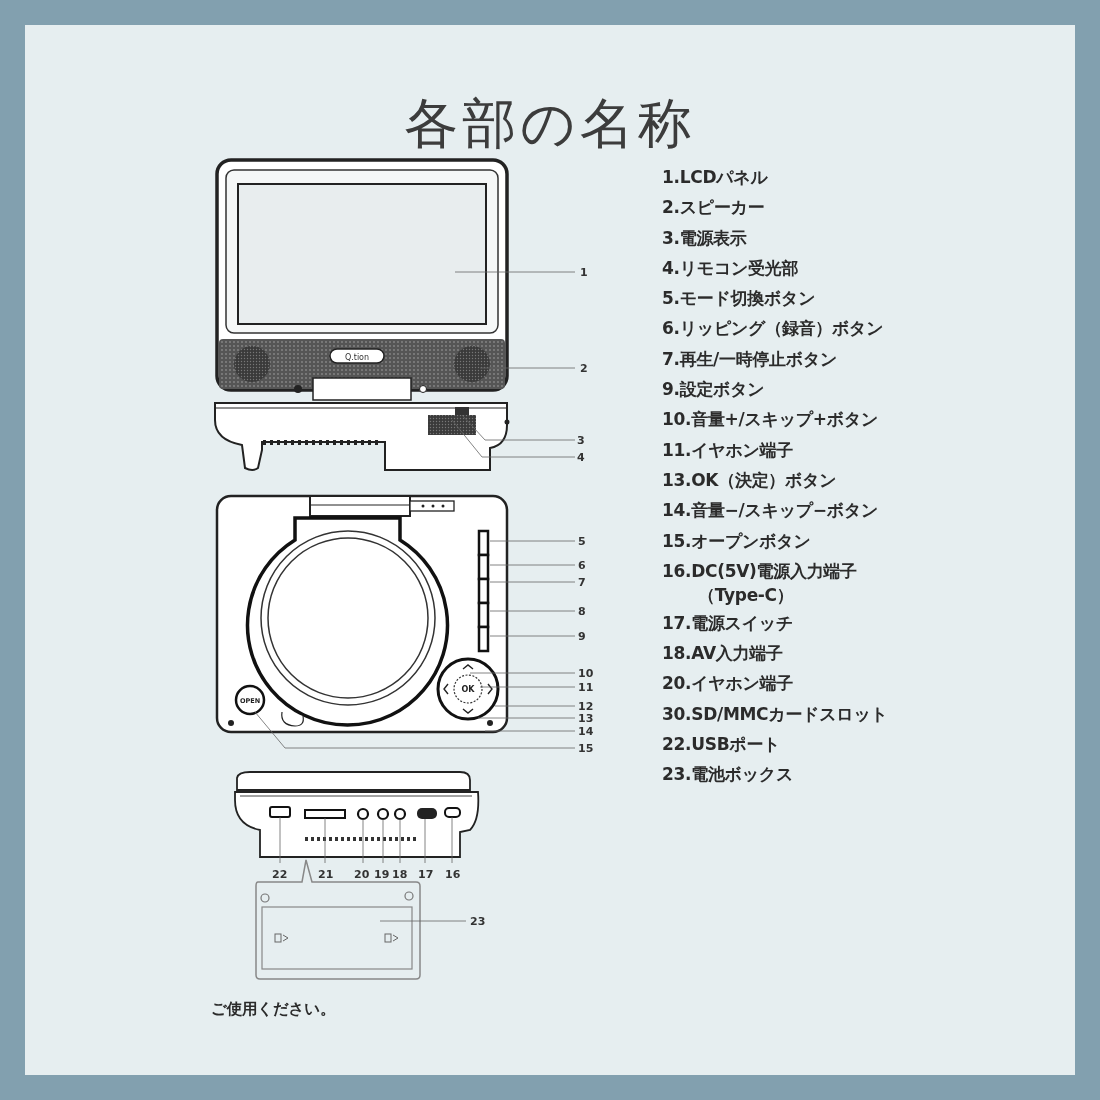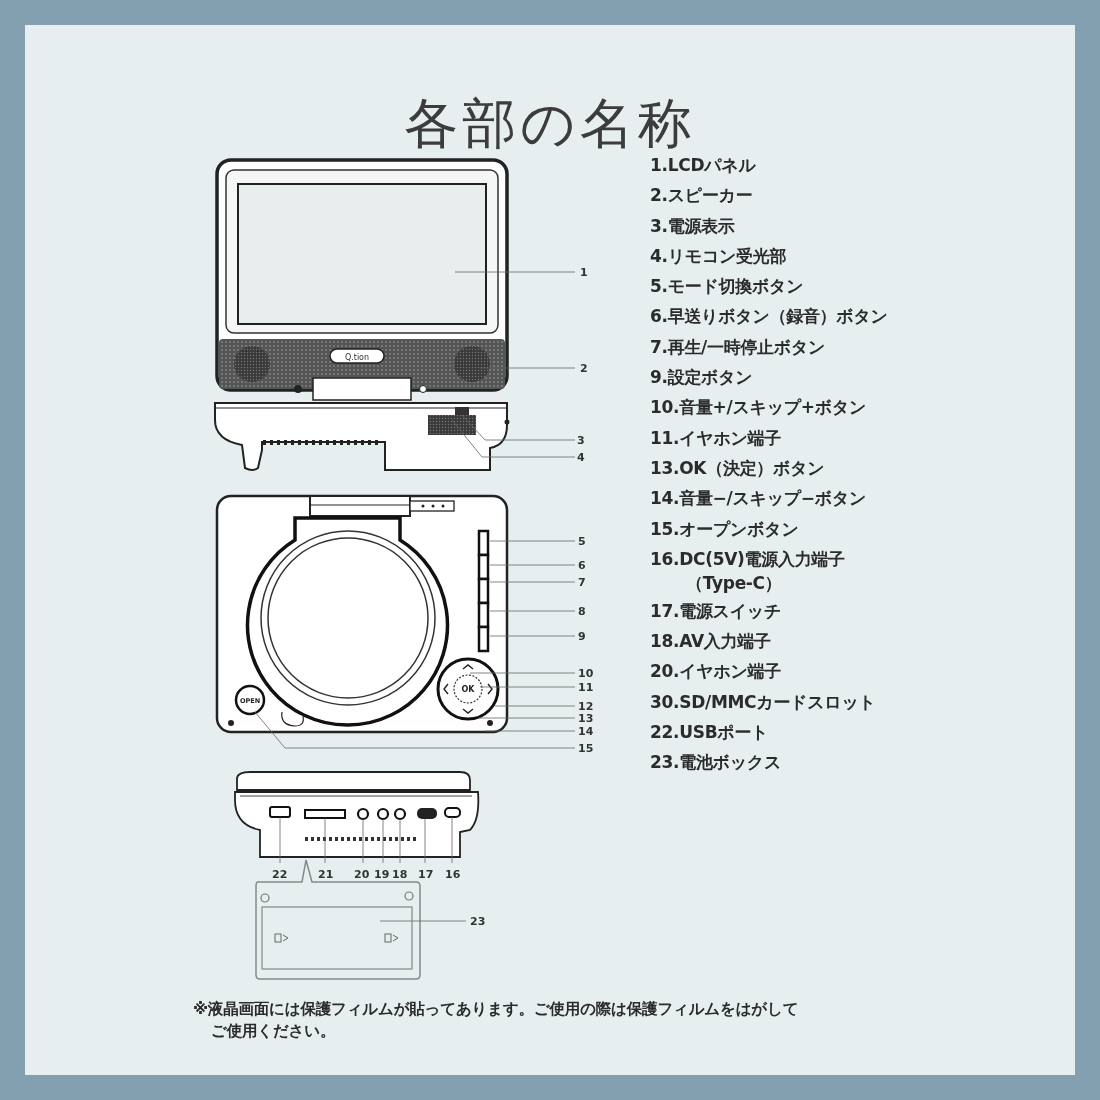--- a/index.html
+++ b/index.html
@@ -17,21 +17,21 @@
   }
   .title {
     position: absolute; left: 0; top: 52px; width: 1100px;
     text-align: center;
     font-size: 54px; color: #3c3c3c;
     letter-spacing: 4px;
     font-weight: normal;
   }
   .parts {
     position: absolute; left: 650px; top: 152px;
-    margin: 0; padding: 0; list-style: none;
+    margin: 12px; padding: 0; list-style: none;
   }
   .parts li {
     font-size: 17px; color: #2b2b2b;
     height: 30.3px; line-height: 26px;
     white-space: nowrap;
     font-weight: bold;
     letter-spacing: -0.3px;
   }
   .parts li.two-line { height: 52px; }
   .parts li .sub { display: block; padding-left: 36px; line-height: 22px; }
@@ -244,33 +244,32 @@
     <text class="callout" x="470" y="925">23</text>
   </g>
 </svg>
 
 <ul class="parts">
   <li><span>1.</span><span>LCDパネル</span></li>
   <li><span>2.</span><span>スピーカー</span></li>
   <li><span>3.</span><span>電源表示</span></li>
   <li><span>4.</span><span>リモコン受光部</span></li>
   <li><span>5.</span><span>モード切換ボタン</span></li>
-  <li><span>6.</span><span>早送りボタン（録音）ボタン</span></li>
+  <li><span>6.</span><span>リッピング（録音）ボタン</span></li>
   <li><span>7.</span><span>再生/一時停止ボタン</span></li>
   <li><span>9.</span><span>設定ボタン</span></li>
   <li><span>10.</span><span>音量+/スキップ+ボタン</span></li>
   <li><span>11.</span><span>イヤホン端子</span></li>
   <li><span>13.</span><span>OK（決定）ボタン</span></li>
   <li><span>14.</span><span>音量−/スキップ−ボタン</span></li>
   <li><span>15.</span><span>オープンボタン</span></li>
   <li class="two-line"><span>16.</span><span>DC(5V)電源入力端子</span><span class="sub">（Type-C）</span></li>
   <li><span>17.</span><span>電源スイッチ</span></li>
   <li><span>18.</span><span>AV入力端子</span></li>
   <li><span>20.</span><span>イヤホン端子</span></li>
   <li><span>30.</span><span>SD/MMCカードスロット</span></li>
   <li><span>22.</span><span>USBポート</span></li>
   <li><span>23.</span><span>電池ボックス</span></li>
 </ul>
 
 <div class="note">
-  <span>※液晶画面には保護フィルムが貼ってあります。ご使用の際は保護フィルムをはがして</span>
   <span class="l2">ご使用ください。</span>
 </div>
 
 </body></html>

